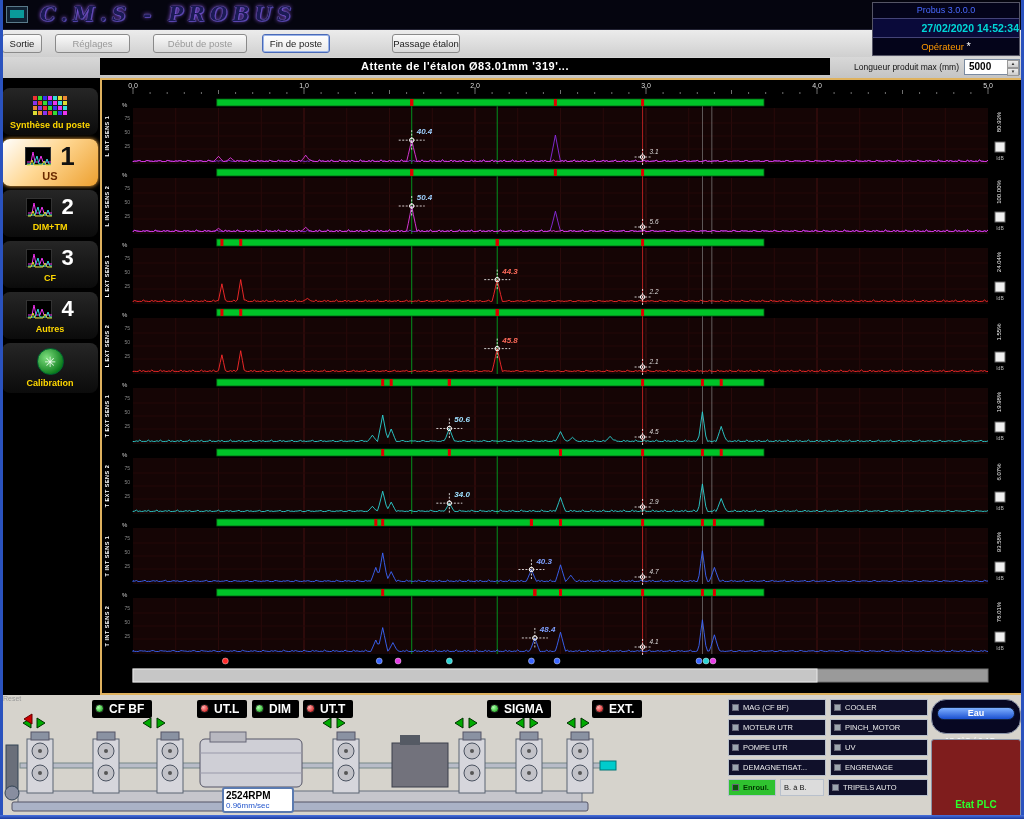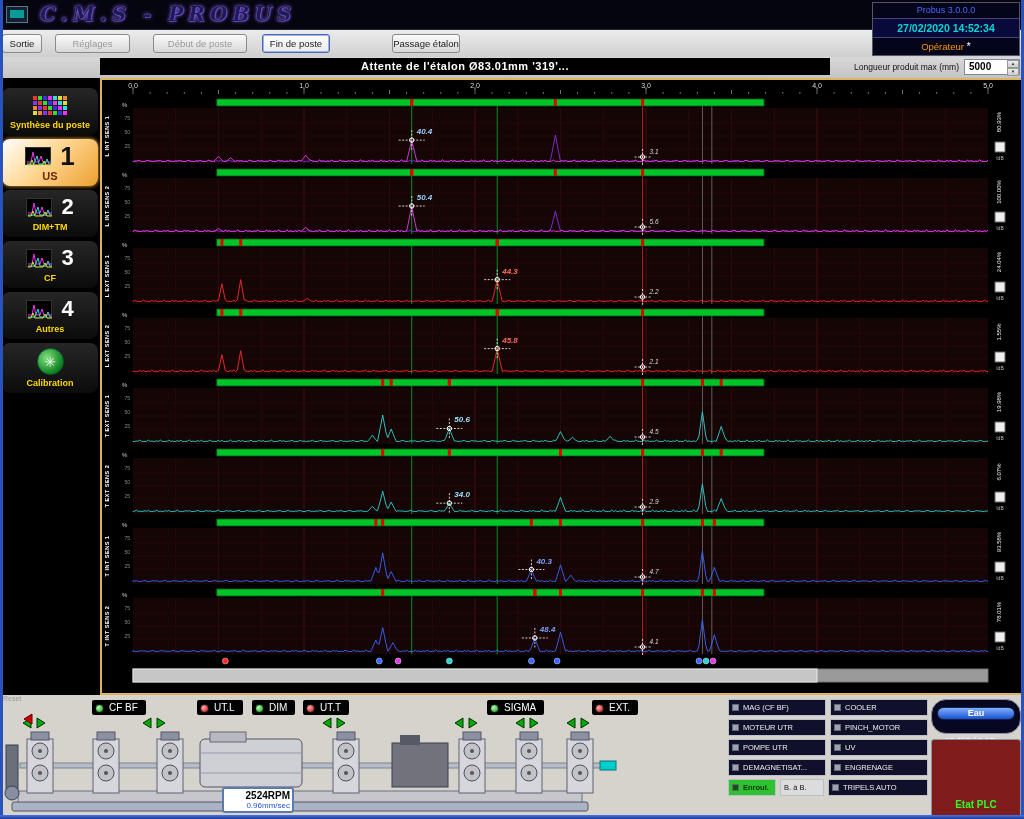--- a/index.html
+++ b/index.html
@@ -10,21 +10,21 @@
 
 
 .titlebar{position:absolute;left:0;top:0;width:100%;height:30px;background:#05050f;border-bottom:1px solid #223}
 .app-icon{position:absolute;left:6px;top:6px;width:22px;height:17px;background:#123;border:1px solid #5a7a8a}
 .app-icon::after{content:"";position:absolute;left:3px;top:3px;right:3px;bottom:4px;background:#0a9a9a}
 .app-title{position:absolute;left:40px;top:2px;font-size:20px;font-weight:bold;font-style:italic;letter-spacing:5px;
   font-family:"DejaVu Serif",serif;color:#1b1b55;
   text-shadow:0 0 4px #9a5fff,0 0 1px #c0a0ff,1px 1px 0 #303080}
 .info-panel{position:absolute;right:4px;top:2px;width:148px;height:54px;background:#04041a;border:1px solid #556;z-index:20}
 .ip-version{height:15px;line-height:15px;text-align:center;color:#4a6aff;font-size:9px}
-.ip-datetime{height:20px;line-height:19px;text-align:center;color:#00d8d8;font-size:10.5px;font-weight:bold;background:#0a0a3a;border-top:1px solid #447;border-bottom:1px solid #447}
+.ip-datetime{height:20px;line-height:19px;text-align:right;color:#00d8d8;font-size:10.5px;font-weight:bold;background:#0a0a3a;border-top:1px solid #447;border-bottom:1px solid #447}
 .ip-operator{height:17px;line-height:17px;text-align:center;color:#ff9900;font-size:9.5px}
 .ip-operator .star{color:#fff;font-size:11px}
 
 
 .toolbar{position:absolute;left:0;top:30px;width:100%;height:27px;background:linear-gradient(#ececec,#cfcfcf)}
 .tbtn{position:absolute;top:4px;height:19px;background:linear-gradient(#fbfbfb,#d8d8d8);border:1px solid #8a8a8a;border-radius:3px;font-size:9.5px;color:#222;font-family:inherit;cursor:pointer}
 .tbtn.disabled{color:#999}
 .tbtn.focused{border:1px solid #4a6ab8;box-shadow:inset 0 0 0 1px #9ab4e8;background:linear-gradient(#fff,#eaeaea)}
 .statusrow{position:absolute;left:0;top:57px;width:100%;height:21px;background:linear-gradient(#d8d8d8,#c4c4c4)}
 .status-banner{position:absolute;left:100px;top:1px;width:730px;height:17px;background:#000;color:#fff;font-weight:bold;font-size:11px;text-align:center;line-height:17px;letter-spacing:.5px}
@@ -47,26 +47,26 @@
 .grid-icon{display:grid;grid-template-columns:repeat(7,4px);grid-auto-rows:4px;gap:1px}
 .grid-icon i{display:block}
 .wave-icon{width:26px;height:18px;display:inline-block;border:1px solid #333;background:#000}
 .cal-icon{width:27px;height:27px;border-radius:50%;background:radial-gradient(circle at 35% 35%,#7fe07f,#0a7a1a 75%);color:#eafaea;font-size:14px;line-height:27px;display:inline-block;border:1px solid #063}
 .chartpanel{position:absolute;left:100px;top:0;width:924px;height:617px;border:2px solid #dfb25f;background:#8b5cf6}
 
 
 .bottom{position:absolute;left:0;top:695px;width:1024px;height:120px;background:#d6d3cc}
 .reset-label{position:absolute;left:3px;top:0;font-size:7px;color:#999}
 #indicators{position:absolute;left:0;top:0;width:100%;height:100%;pointer-events:none}
-.pill{position:absolute;top:5px;background:#000;color:#fff;font-size:10px;font-weight:normal;padding:2px 8px 2px 17px;border-radius:2px;white-space:nowrap}
+.pill{position:absolute;top:5px;background:#000;color:#fff;font-size:12px;font-weight:bold;padding:2px 8px 2px 17px;border-radius:2px;white-space:nowrap}
 .pill .dot{position:absolute;left:3px;top:3.5px;width:9px;height:9px;border-radius:50%;border:1px solid #222}
 .dot.green{background:radial-gradient(circle at 35% 35%,#b0ffb0,#00a000)}
 .dot.red{background:radial-gradient(circle at 35% 35%,#ffb0b0,#cc0000)}
 .machine-svg{position:absolute;left:4px;top:14px}
-.rpm-box{position:absolute;left:222px;top:92px;width:72px;background:#fff;border:2px solid #5a7ab0;border-radius:3px;text-align:right;padding:1px 2px;z-index:5}
+.rpm-box{position:absolute;left:222px;top:92px;width:72px;background:#fff;border:2px solid #5a7ab0;border-radius:3px;text-align:left;padding:1px 2px;z-index:5}
 .rpm-main{font-size:10px;font-weight:bold;color:#000;line-height:11px}
 .rpm-speed{font-size:8px;color:#2255cc;line-height:9px}
 .control-panel{position:absolute;left:728px;top:4px;width:200px;display:flex;flex-direction:column;gap:3px}
 .crow{display:flex;gap:4px}
 .cbtn{flex:1;height:17px;display:flex;align-items:center;gap:4px;background:#10102a;border:1px solid #b8c0cc;color:#eee;font-size:7.5px;padding:0 3px;font-family:inherit;cursor:pointer;white-space:nowrap;overflow:hidden}
 .cbtn .led{width:7px;height:7px;background:#9aa4ae;border:1px solid #667;flex:none}
 .cbtn.green{flex:0 0 48px;background:#2fc22f;color:#013301;font-weight:bold}
 .cbtn.green .led{background:#0a560a}
 .cbtn.light{flex:0 0 44px;background:#dcdcdc;color:#111}
 .right-panel-top{position:absolute;left:931px;top:4px;width:90px;height:35px;background:#070722;border:1px solid #8a93a8;border-radius:15px;text-align:center;padding-top:2px}

